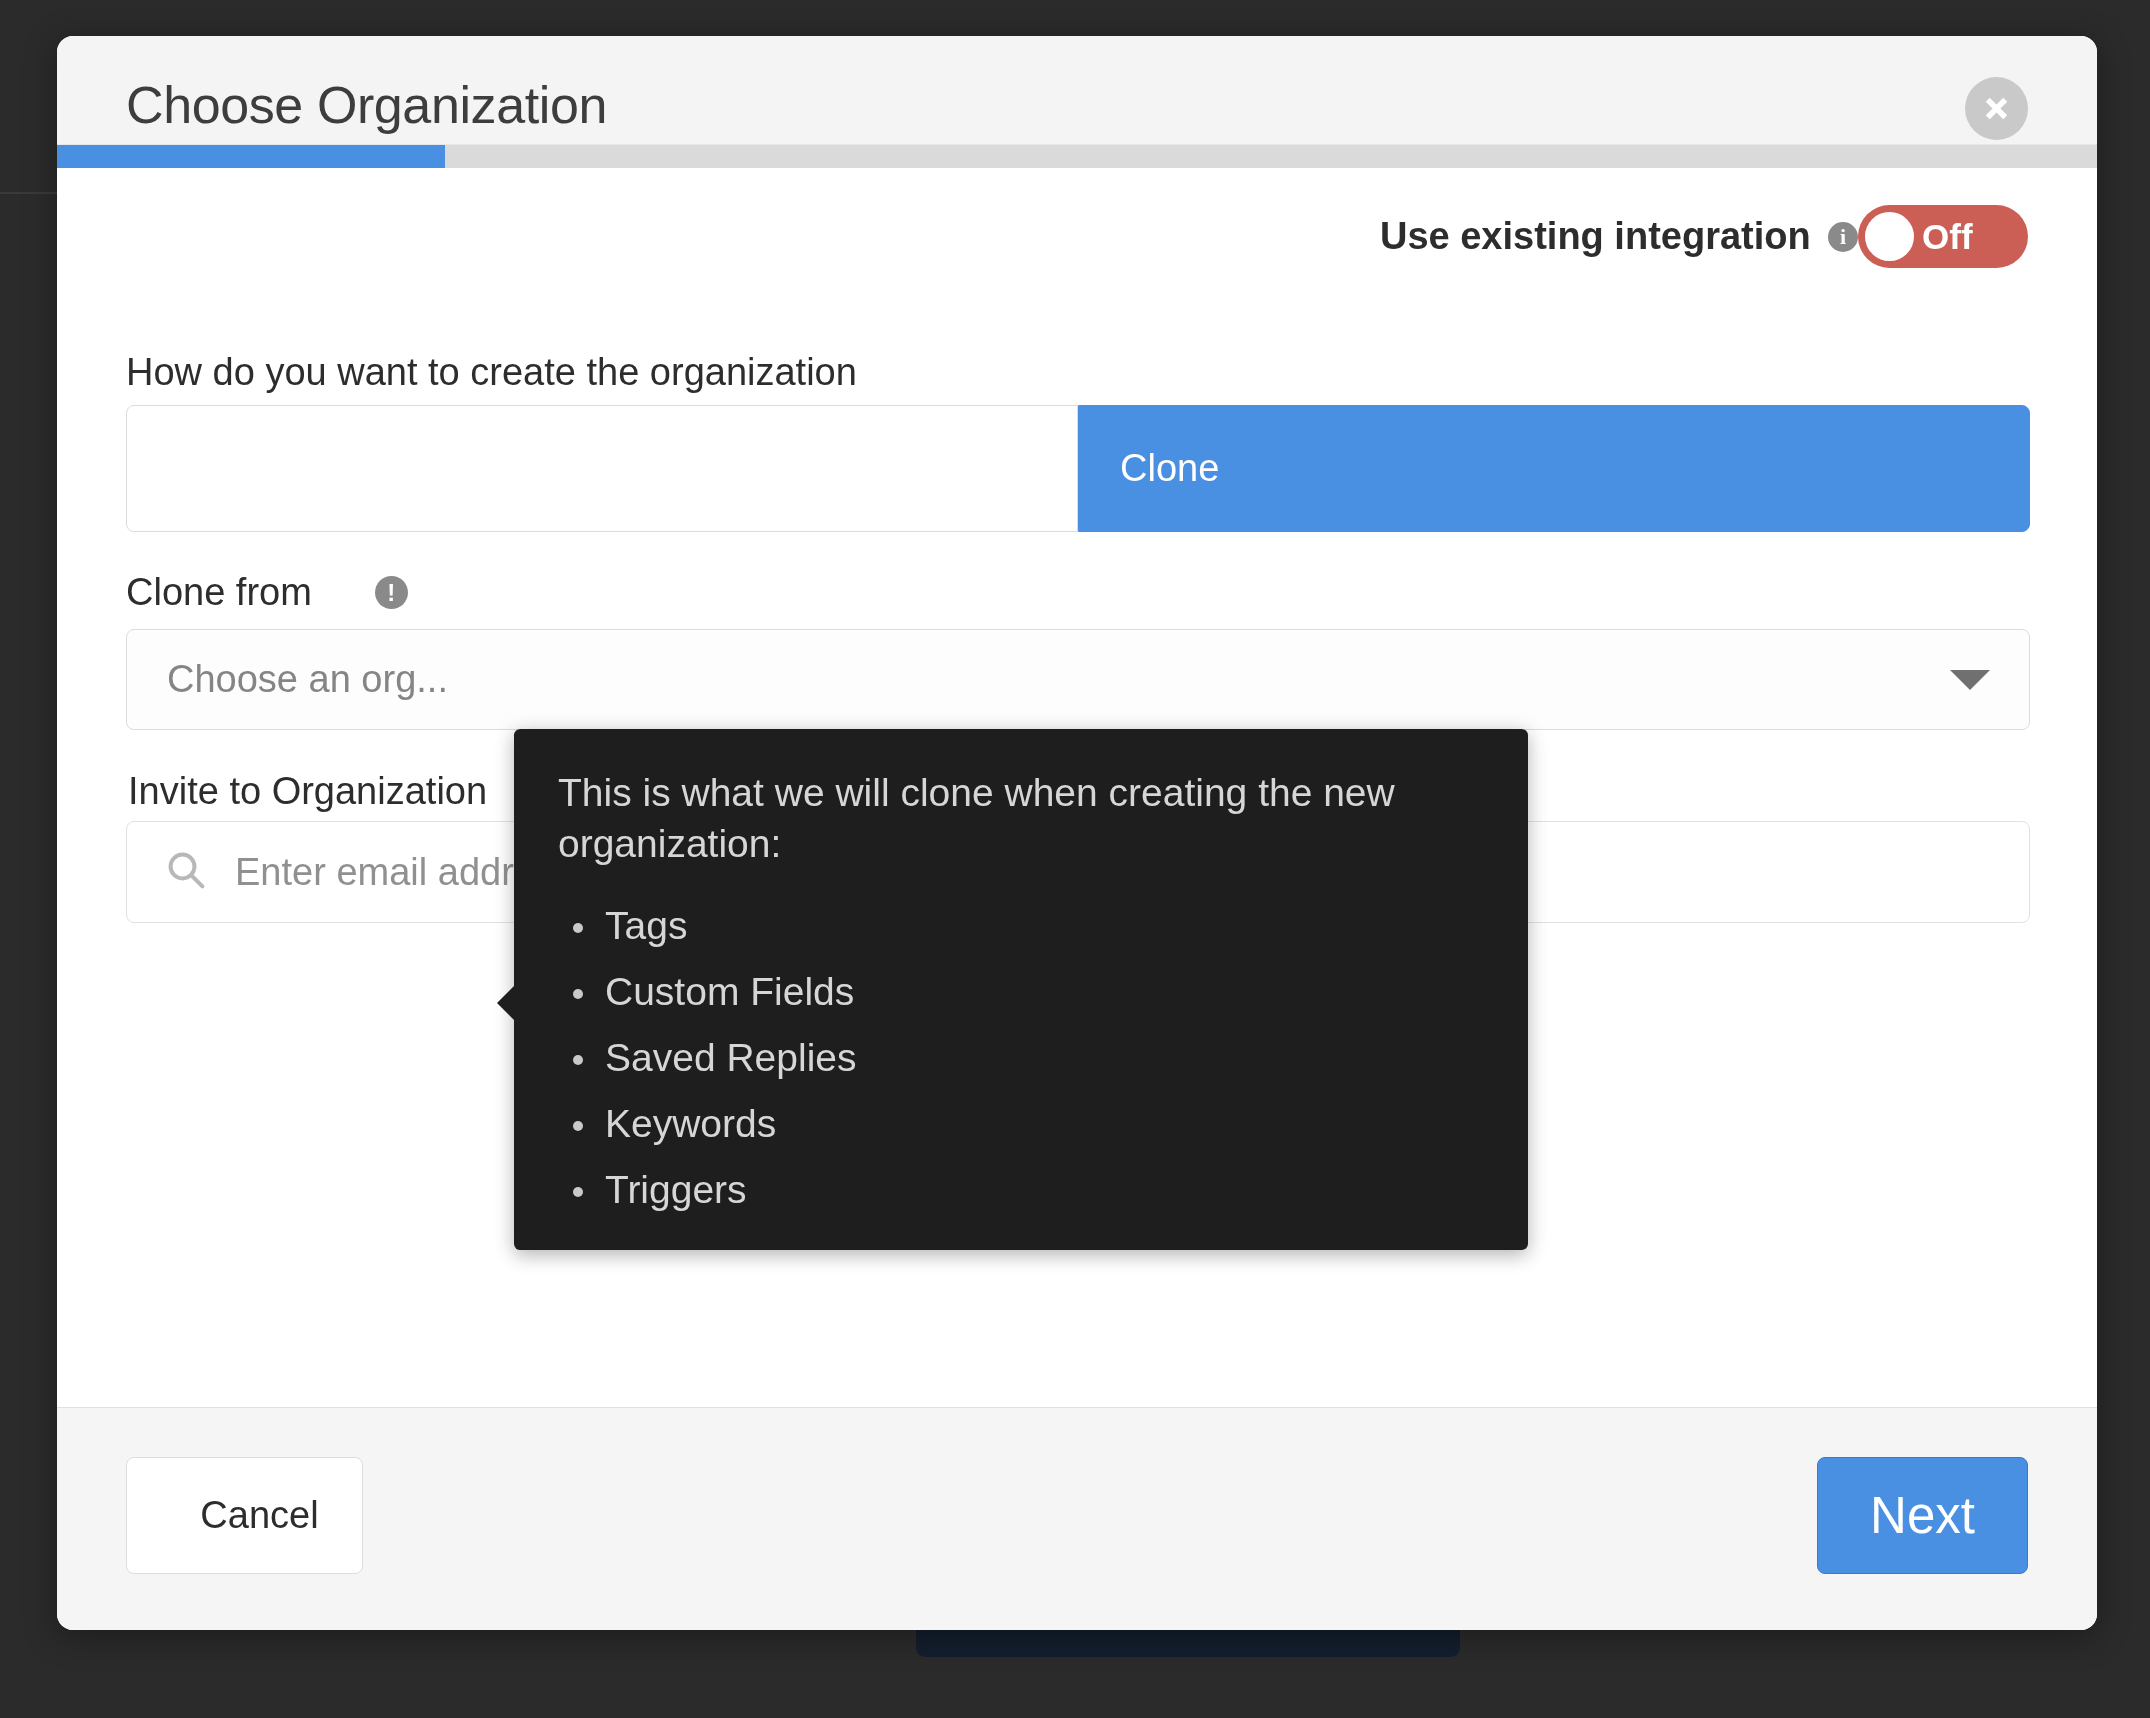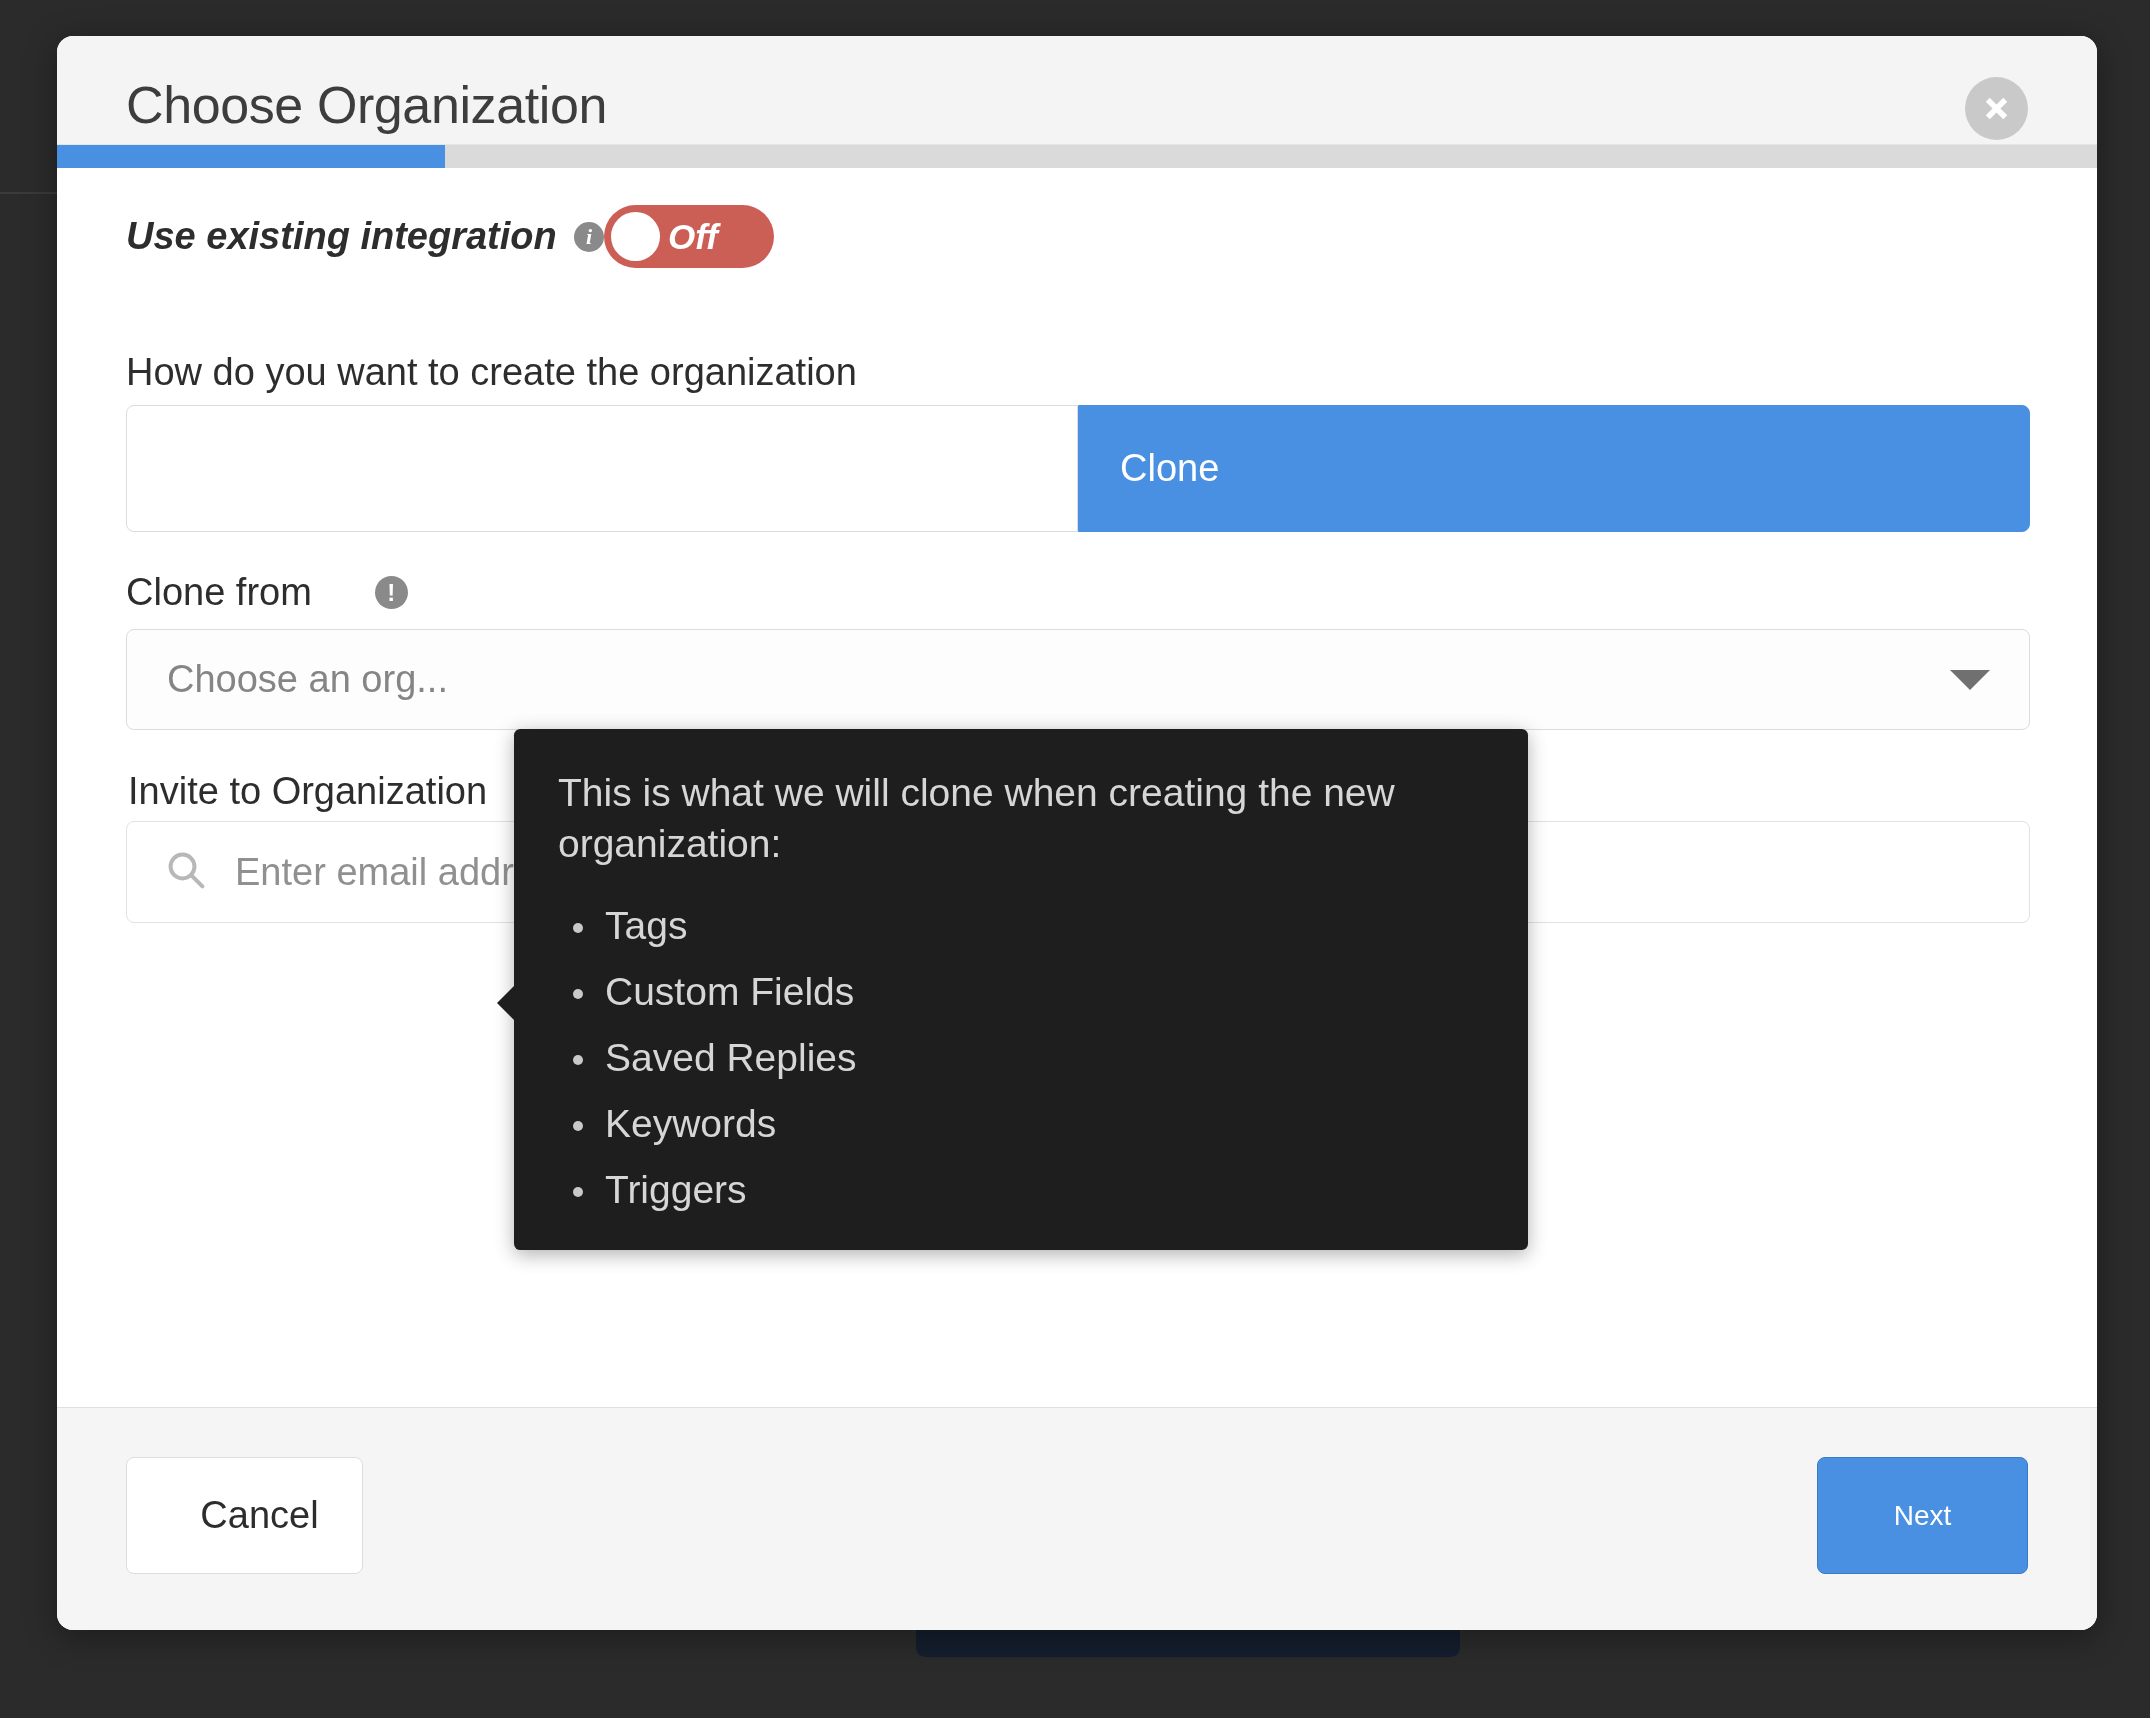--- a/index.html
+++ b/index.html
@@ -104,22 +104,21 @@
     background: #ffffff;
   }
 
   .row-toggle {
     position: absolute;
     left: 69px;
     right: 69px;
     top: 37px;
     display: flex;
     align-items: center;
-    justify-content: flex-start;
-    font-style: italic;
+    justify-content: flex-end;
   }
   .label-strong {
     display: flex;
     align-items: center;
     font-size: 38px;
     font-weight: bold;
     color: #2d2d2d;
     white-space: nowrap;
   }
   .info-icon {
@@ -311,21 +310,21 @@
   .btn-next {
     position: absolute;
     right: 69px;
     top: 49px;
     width: 211px;
     height: 117px;
     box-sizing: border-box;
     background: #4a90e2;
     border: 1.6px solid #3a7bc8;
     border-radius: 8px;
-    font-size: 28px;
+    font-size: 51px;
     color: #ffffff;
     cursor: pointer;
     font-family: "Liberation Sans", sans-serif;
   }
 
   
   .tooltip {
     position: absolute;
     left: 457px;
     top: 561px;

